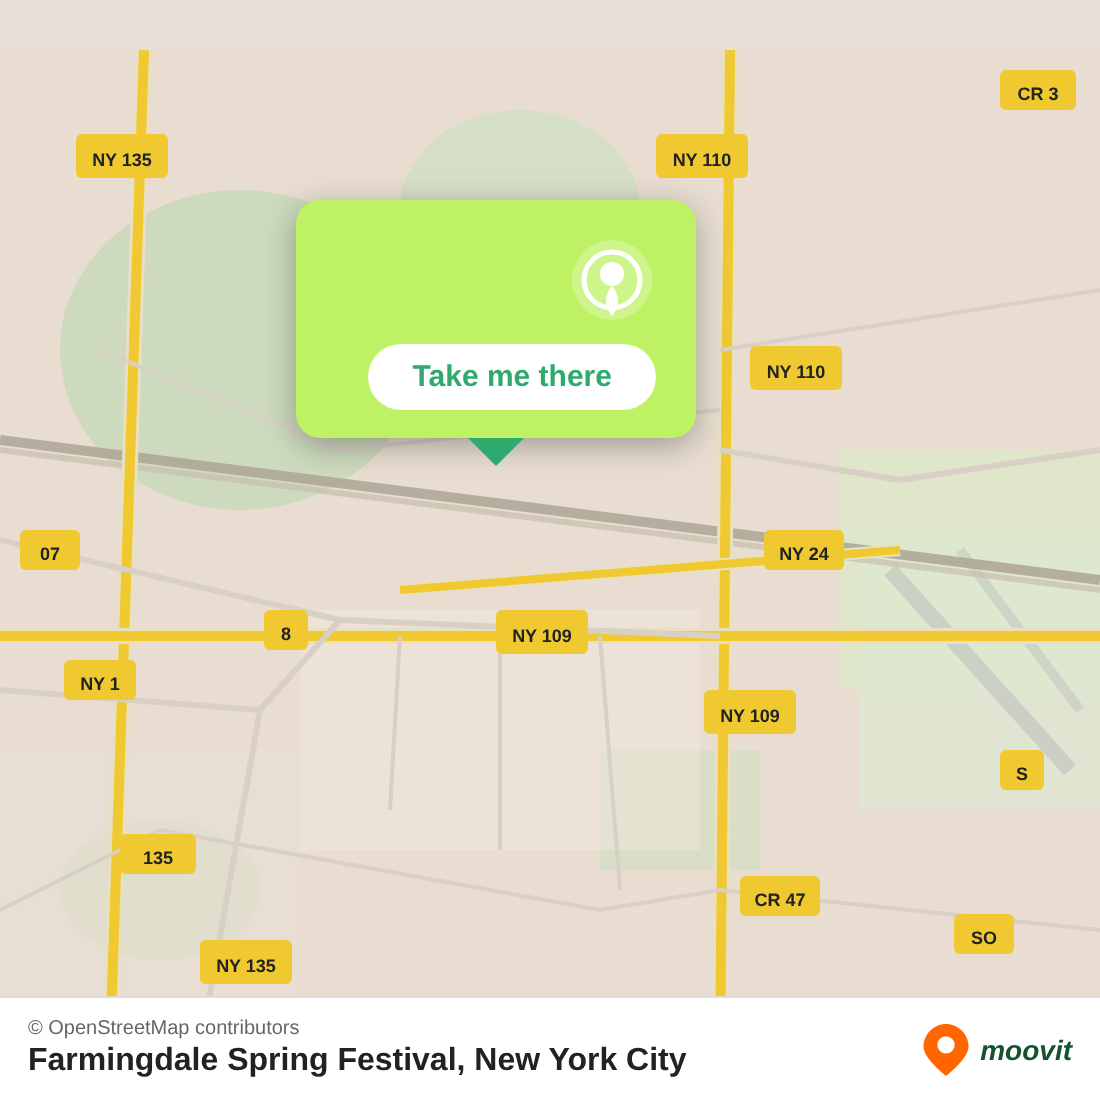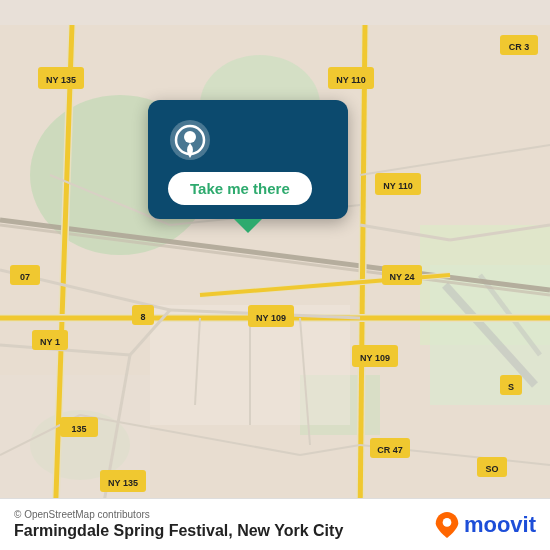--- a/index.html
+++ b/index.html
@@ -26,25 +26,25 @@
       top: 0; left: 0;
       width: 100%; height: 100%;
     }
 
     
     .popup-card {
       position: absolute;
       top: 100px;
       left: 148px;
       width: 200px;
-      background: #0c4a6e;
+      background: #bef264;
       border-radius: 12px;
       display: flex;
       flex-direction: column;
-      align-items: flex-start;
+      align-items: flex-end;
       padding: 18px 20px 14px;
       box-shadow: 0 4px 16px rgba(0,0,0,0.3);
       z-index: 10;
     }
 
     .popup-card::after {
       content: '';
       position: absolute;
       bottom: -14px;
       left: 50%;
@@ -110,23 +110,24 @@
       align-items: center;
       gap: 4px;
     }
 
     .moovit-pin {
       width: 26px;
       height: 26px;
     }
 
     .moovit-text {
-      font-size: 22px;
+      font-size: 14px;
       font-weight: 700;
-      color: #1d4ed8;
+      color: #14532d;
+      font-style: italic;
     }
   </style>
 </head>
 <body>
 
 <div id="map-container">
 
   <svg class="map-svg" viewBox="0 0 550 500" xmlns="http://www.w3.org/2000/svg">
 
     <rect width="550" height="500" fill="#e8ddd0"></rect>

